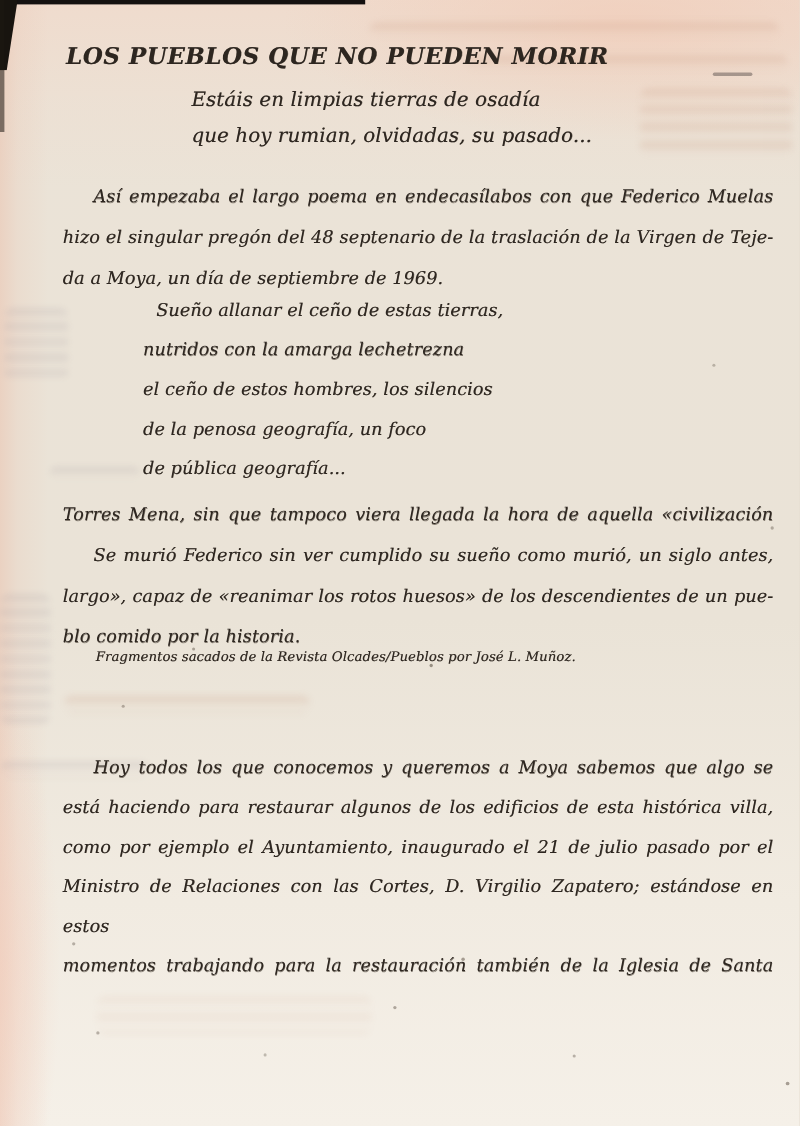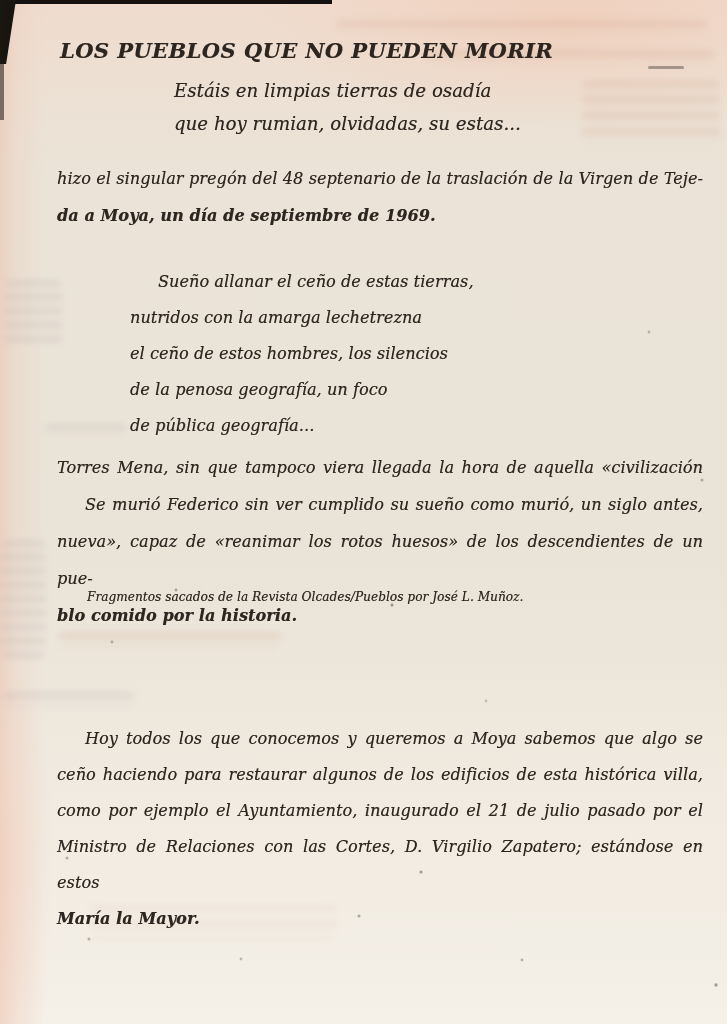--- a/index.html
+++ b/index.html
@@ -24,27 +24,27 @@
   }
   .title{
     left:60px;top:24px;
     font-size:21px;font-weight:bold;
     letter-spacing:0.4px;
     white-space:nowrap;
   }
   .col{left:57px;width:646px;font-size:16px;}
   .p1{top:160px;line-height:37px;}
   .p2{top:449px;line-height:37px;}
-  .p3{top:680px;line-height:36px;margin-top:41px;}
+  .p3{top:680px;line-height:36px;}
   .jline{text-align:justify;text-align-last:justify;}
-  .jline.last{text-align:justify;text-align-last:left;font-weight:bold;}
+  .jline.last{text-align:justify;text-align-last:left;}
   .indent{text-indent:28px;}
   .epigraph{left:128px;top:74px;font-size:18px;line-height:33px;white-space:nowrap;margin-left:46px;}
   .poem{left:130px;top:264px;font-size:16px;line-height:36px;white-space:nowrap;}
-  .poem .first{margin-left:28px;}
+  .poem .first{margin-left:12px;}
   .credit{left:87px;top:590px;font-size:12px;white-space:nowrap;}
 
   
   .topbar{position:absolute;left:0;top:0;width:332px;height:4px;background:#141110;}
   .wedge{
     position:absolute;left:0;top:0;width:16px;height:64px;background:#18140f;
     clip-path:polygon(0 0,100% 0,38% 100%,0 100%);
   }
   .leftedge{position:absolute;left:0;top:0;width:4px;height:120px;background:rgba(30,24,18,0.55);}
 
@@ -96,46 +96,47 @@
   <div class="ghost gray" style="left:0px;top:540px;width:46px;height:118px;"></div>
   <div class="ghost" style="left:58px;top:632px;width:224px;height:17px;"></div>
   <div class="ghost gray" style="left:0px;top:692px;width:136px;height:15px;"></div>
   <div class="ghost" style="left:88px;top:905px;width:250px;height:36px;opacity:0.22;"></div>
   <div class="speckles"></div>
 
   <h1 class="txt title">LOS PUEBLOS QUE NO PUEDEN MORIR</h1>
 
   <div class="txt epigraph">
     <div>Estáis en limpias tierras de osadía</div>
-    <div>que hoy rumian, olvidadas, su estas...</div>
+    <div>que hoy rumian, olvidadas, su pasado...</div>
   </div>
 
   <div class="txt col p1">
+    <div class="jline indent">Así empezaba el largo poema en endecasílabos con que Federico Muelas</div>
     <div class="jline">hizo el singular pregón del 48 septenario de la traslación de la Virgen de Teje-</div>
     <div class="jline last">da a Moya, un día de septiembre de 1969.</div>
   </div>
 
   <div class="txt poem">
     <div class="first">Sueño allanar el ceño de estas tierras,</div>
     <div>nutridos con la amarga lechetrezna</div>
     <div>el ceño de estos hombres, los silencios</div>
     <div>de la penosa geografía, un foco</div>
     <div>de pública geografía...</div>
   </div>
 
   <div class="txt col p2">
     <div class="jline">Torres Mena, sin que tampoco viera llegada la hora de aquella «civilización</div>
     <div class="jline indent">Se murió Federico sin ver cumplido su sueño como murió, un siglo antes,</div>
-    <div class="jline">nueva», capaz de «reanimar los rotos huesos» de los descendientes de un pue-</div>
+    <div class="jline">largo», capaz de «reanimar los rotos huesos» de los descendientes de un pue-</div>
     <div class="jline last">blo comido por la historia.</div>
   </div>
 
   <div class="txt credit">Fragmentos sacados de la Revista Olcades/Pueblos por José L. Muñoz.</div>
 
   <div class="txt col p3">
     <div class="jline indent">Hoy todos los que conocemos y queremos a Moya sabemos que algo se</div>
-    <div class="jline">ceño haciendo para restaurar algunos de los edificios de esta histórica villa,</div>
+    <div class="jline">está haciendo para restaurar algunos de los edificios de esta histórica villa,</div>
     <div class="jline">como por ejemplo el Ayuntamiento, inaugurado el 21 de julio pasado por el</div>
     <div class="jline">Ministro de Relaciones con las Cortes, D. Virgilio Zapatero; estándose en estos</div>
-    <div class="jline last">María la Mayor.</div>
+    <div class="jline">momentos trabajando para la restauración también de la Iglesia de Santa</div>
   </div>
 
 </div>
 
 </body></html>

